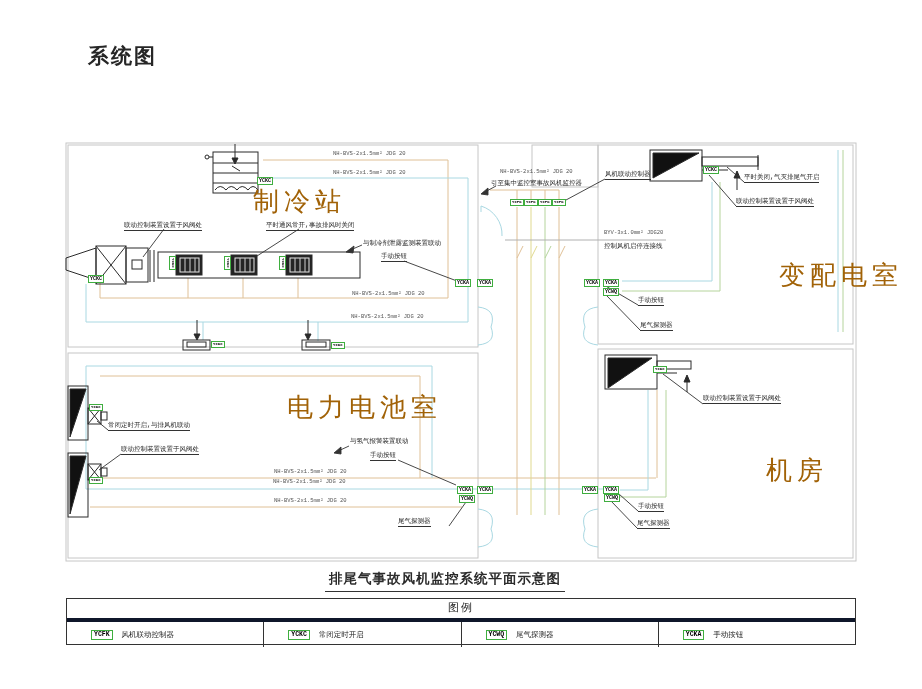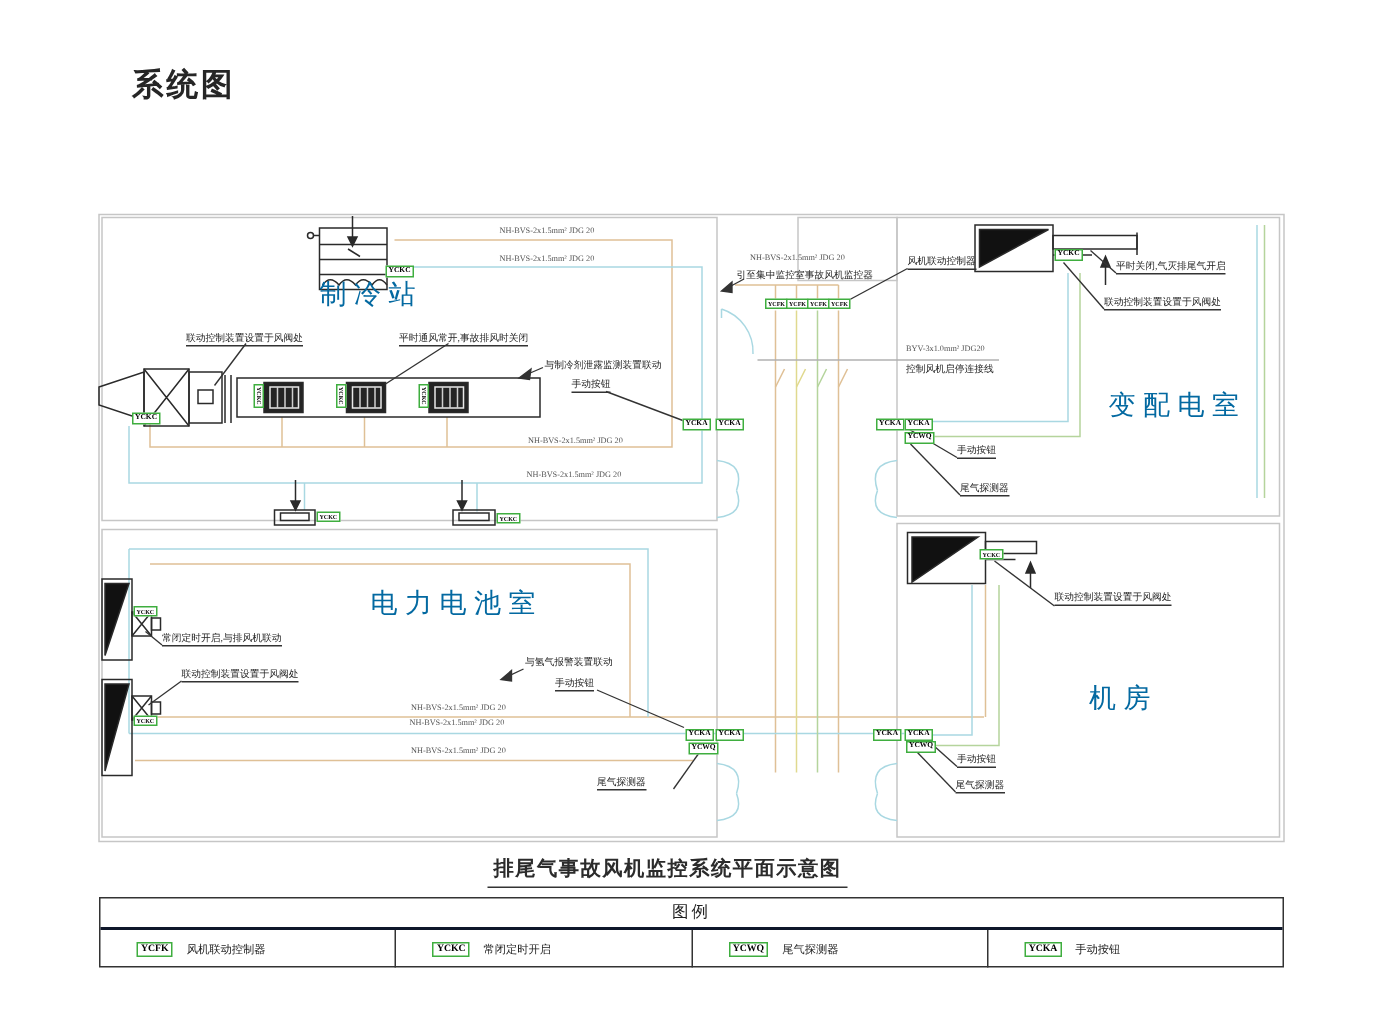--- a/index.html
+++ b/index.html
@@ -1,33 +1,33 @@
 <!DOCTYPE html>
 <html><head>
 <meta charset="utf-8">
 <style>
   html,body{margin:0;padding:0;background:#fff;}
   #stage{position:relative;width:922px;height:689px;background:#ffffff;overflow:hidden;
-         font-family:Liberation Serif, serif;}
+         font-family:Liberation Mono, monospace;}
   #stage svg{position:absolute;left:0;top:0;}
   .abs{position:absolute;white-space:nowrap;}
   .page-title{font-size:21px;font-weight:bold;color:#262626;letter-spacing:2px;}
-  .room{font-size:18px;color:#0369a1;letter-spacing:5px;}
+  .room{font-size:26px;color:#a16207;letter-spacing:5px;margin-left:40px;}
   .ann{font-size:6.5px;color:#1d1d1d;line-height:7px;}
   .u{border-bottom:1px solid #333;padding-bottom:1px;}
   .wl{font-size:5.5px;color:#555;line-height:6px;}
   .tag{position:absolute;border:1px solid #3fae3f;background:#fff;color:#000;
        font-weight:bold;font-size:5px;line-height:6px;padding:0 1px;white-space:nowrap;z-index:3;}
   .tag.mini{font-size:4px;line-height:5px;}
   .tag.vert{writing-mode:vertical-rl;font-size:4px;line-height:5px;padding:1px 0;}
   .caption-wrap{left:280px;top:570px;width:330px;text-align:center;}
   .caption{display:inline-block;font-size:13.5px;font-weight:bold;color:#2b2b2b;
            border-bottom:1.2px solid #333;padding:0 4px 3px 4px;letter-spacing:1px;}
   .legend{position:absolute;left:66px;top:598px;width:788px;height:45px;border:1.2px solid #333;background:#fff;}
-  .legend-header{height:19px;border-bottom:2px solid #0f172a;text-align:center;font-size:11px;
+  .legend-header{height:19px;border-bottom:4px solid #0f172a;text-align:center;font-size:11px;
                  color:#222;line-height:19px;letter-spacing:2px;}
   .legend-row{display:flex;height:25px;}
   .legend-cell{flex:1;border-right:1px solid #333;display:flex;align-items:center;padding-left:24px;gap:9px;}
   .legend-cell:last-child{border-right:none;}
   .tag-inline{position:static;display:inline-block;border:1px solid #3fae3f;background:#fff;
               font-weight:bold;font-size:6.5px;line-height:8px;padding:0 2px;color:#000;}
   .legend-label{font-size:7.5px;color:#222;}
   .z2{z-index:2;}
 </style>
 </head>

